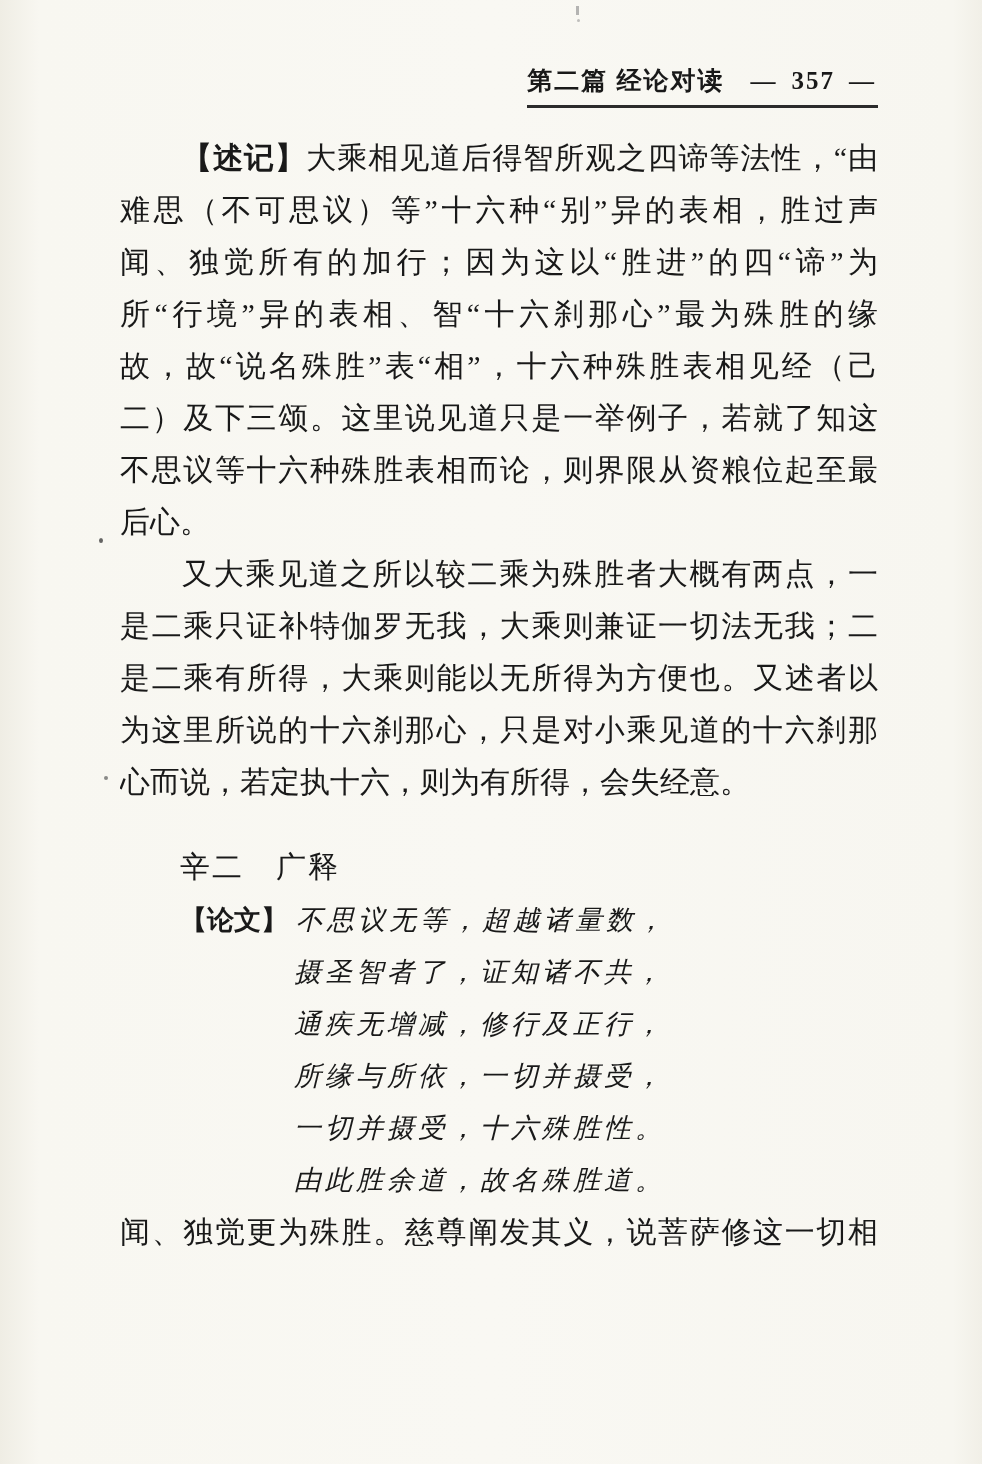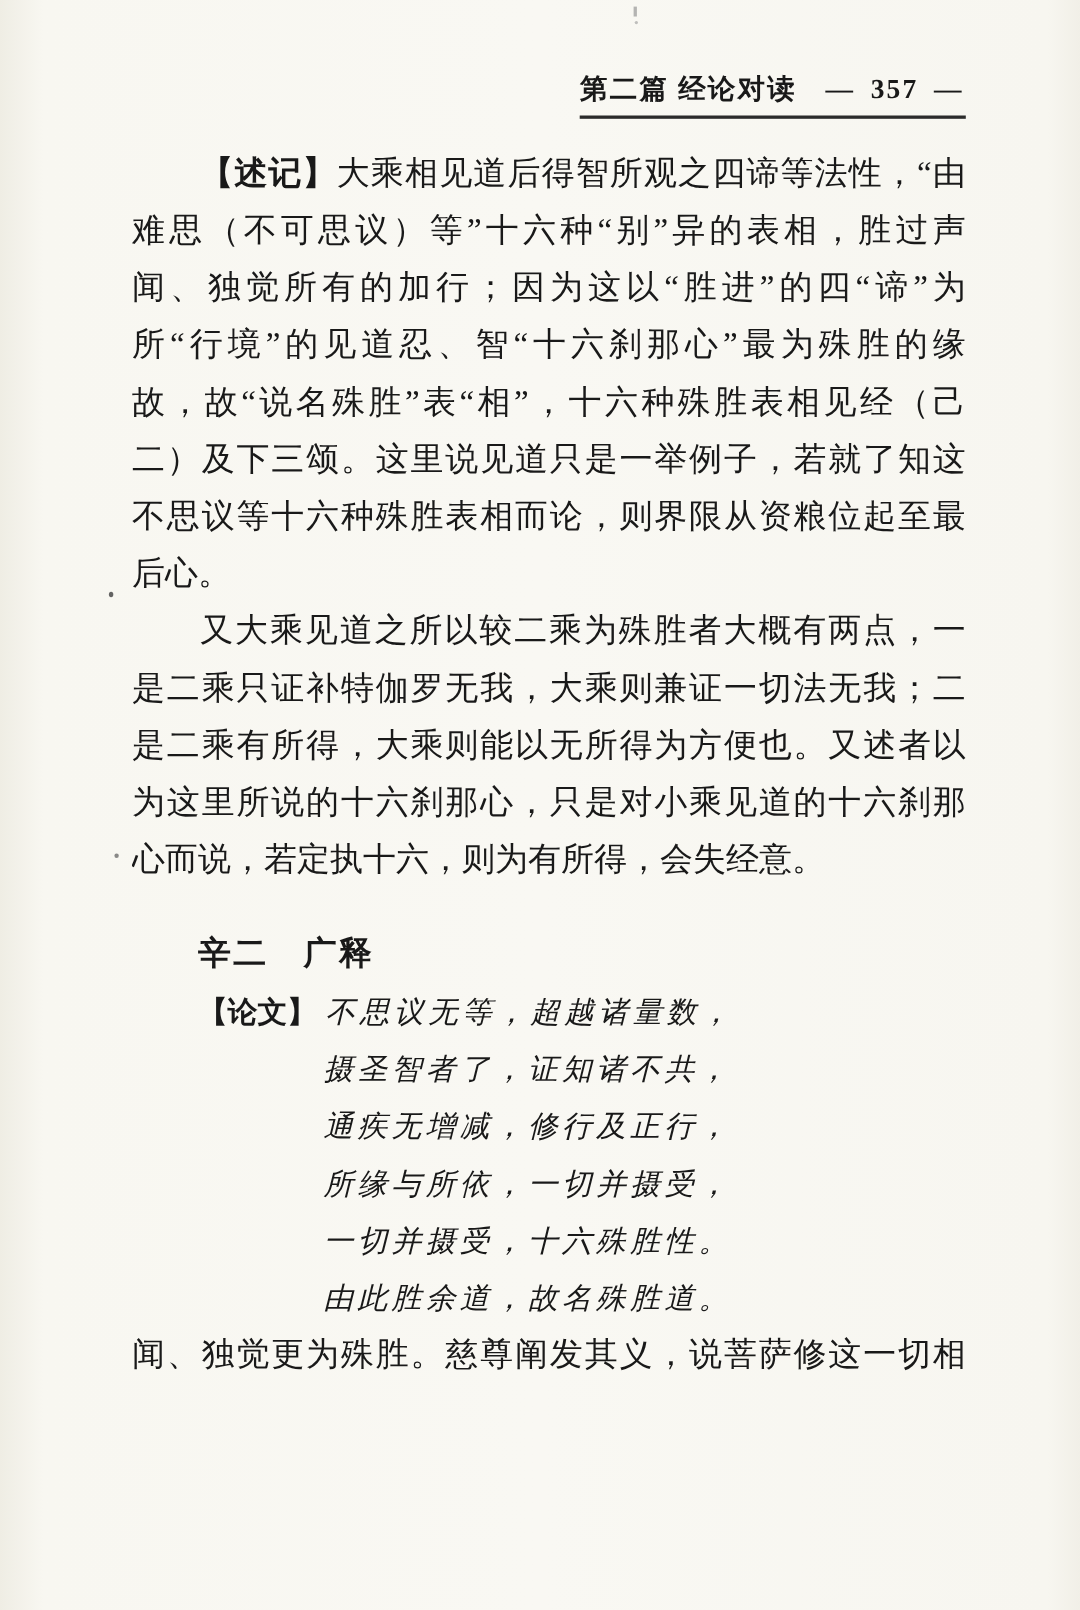--- a/index.html
+++ b/index.html
@@ -56,21 +56,21 @@
   .line.indent  { text-indent: 62px; font-family: Liberation Serif, serif; }
   .blabel { font-weight: bold; letter-spacing: 0; }
 
   
   .section-heading {
     margin-top: 38px;
     height: 42px;
     line-height: 42px;
     padding-left: 60px;
     font-size: 30px;
-    font-weight: bold;
+    font-weight: normal;
     letter-spacing: 2px;
     text-align: center;
     text-align-last: left;
   }
 
   
   .verse { margin-top: 6px; }
   .vline {
     height: 52px;
     line-height: 52px;
@@ -107,21 +107,21 @@
   <div class="running-head">
     <span>第二篇 经论对读</span><span class="dash-left">—</span><span class="page-num">357</span><span class="dash-right">—</span>
   </div>
 
   <div class="content">
 
     <div class="para">
       <div class="line indent"><span class="blabel">【述记】</span><span>大乘相见道后得智所观之四谛等法性，“由</span></div>
       <div class="line">难思（不可思议）等”十六种“别”异的表相，胜过声</div>
       <div class="line">闻、独觉所有的加行；因为这以“胜进”的四“谛”为</div>
-      <div class="line">所“行境”的见道忍、智“十六刹那心”最为殊胜的缘</div>
+      <div class="line">所“行境”异的表相、智“十六刹那心”最为殊胜的缘</div>
       <div class="line">故，故“说名殊胜”表“相”，十六种殊胜表相见经（己</div>
       <div class="line">二）及下三颂。这里说见道只是一举例子，若就了知这</div>
       <div class="line">不思议等十六种殊胜表相而论，则界限从资粮位起至最</div>
       <div class="line endline">后心。</div>
     </div>
 
     <div class="para">
       <div class="line indent">又大乘见道之所以较二乘为殊胜者大概有两点，一</div>
       <div class="line">是二乘只证补特伽罗无我，大乘则兼证一切法无我；二</div>
       <div class="line">是二乘有所得，大乘则能以无所得为方便也。又述者以</div>

